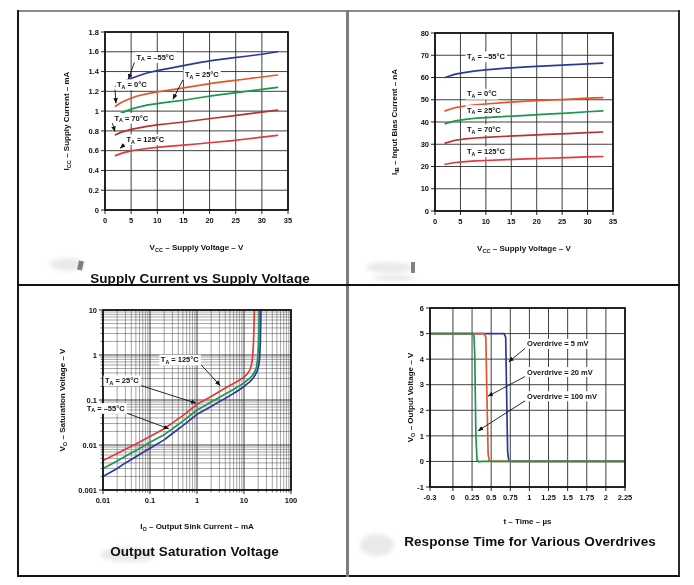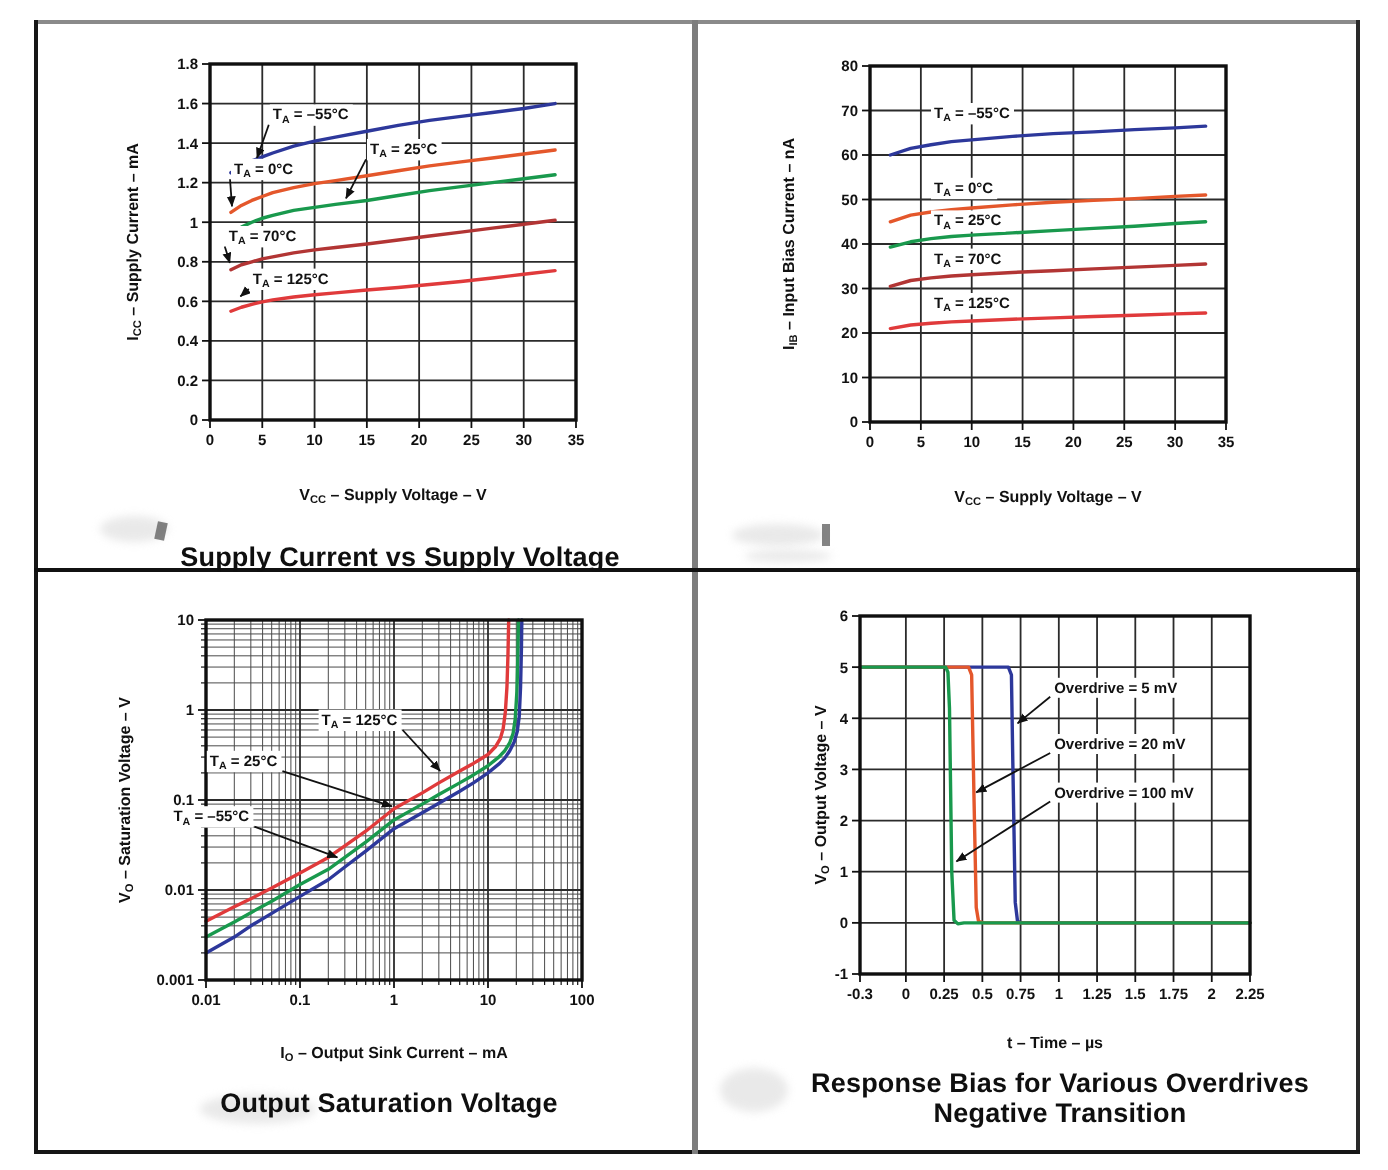--- a/index.html
+++ b/index.html
@@ -464,18 +464,17 @@
           <rect x="177.6" y="53.9" width="64.5" height="10.0" fill="#ffffff"></rect>
           <text x="179.1" y="61.4" font-size="7.5" font-weight="bold" fill="#111111"><tspan font-size="7.5">Overdrive = 5 mV</tspan></text>
           <line x1="177.1" y1="91.5" x2="140.1" y2="111.2" stroke="#111111" stroke-width="0.9" marker-end="url(#arr3)"></line>
           <rect x="177.6" y="82.0" width="68.7" height="10.0" fill="#ffffff"></rect>
           <text x="179.1" y="89.5" font-size="7.5" font-weight="bold" fill="#111111"><tspan font-size="7.5">Overdrive = 20 mV</tspan></text>
           <line x1="177.1" y1="115.8" x2="130.2" y2="145.7" stroke="#111111" stroke-width="0.9" marker-end="url(#arr3)"></line>
           <rect x="177.6" y="106.3" width="72.8" height="10.0" fill="#ffffff"></rect>
           <text x="179.1" y="113.8" font-size="7.5" font-weight="bold" fill="#111111"><tspan font-size="7.5">Overdrive = 100 mV</tspan></text>
         </svg></div>
     <div class="chart-title">
-      <div>Response Bias for Various Overdrives</div>
-      <div>Negative Transition</div>
+      <div>Response Time for Various Overdrives</div>
     </div>
   </div>
 
 </div>
 
 </body></html>

